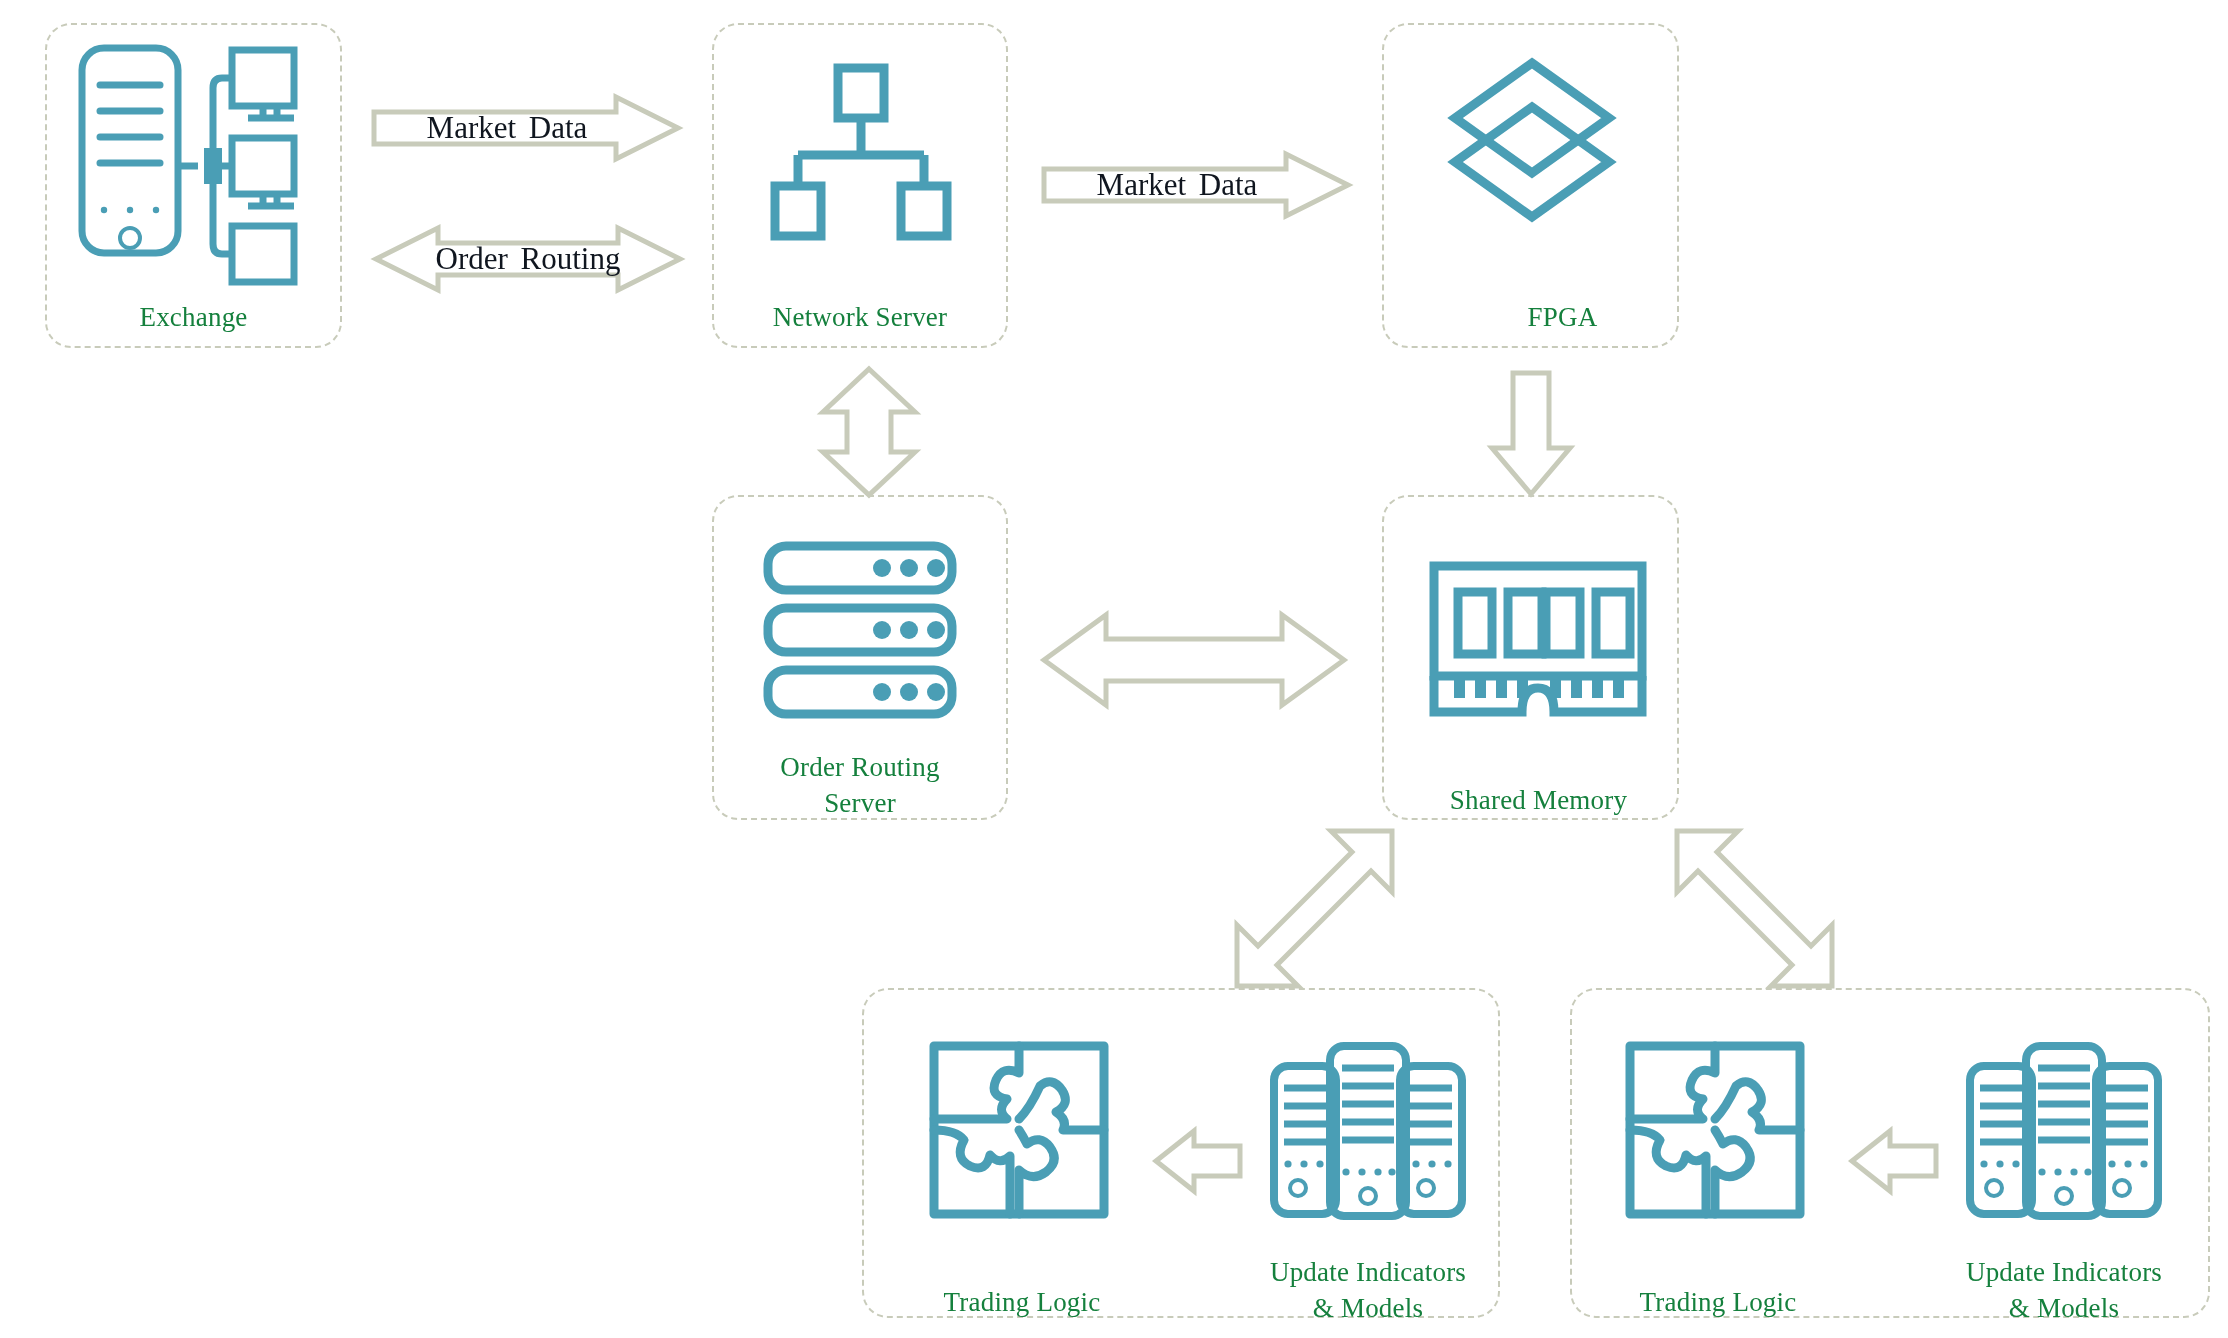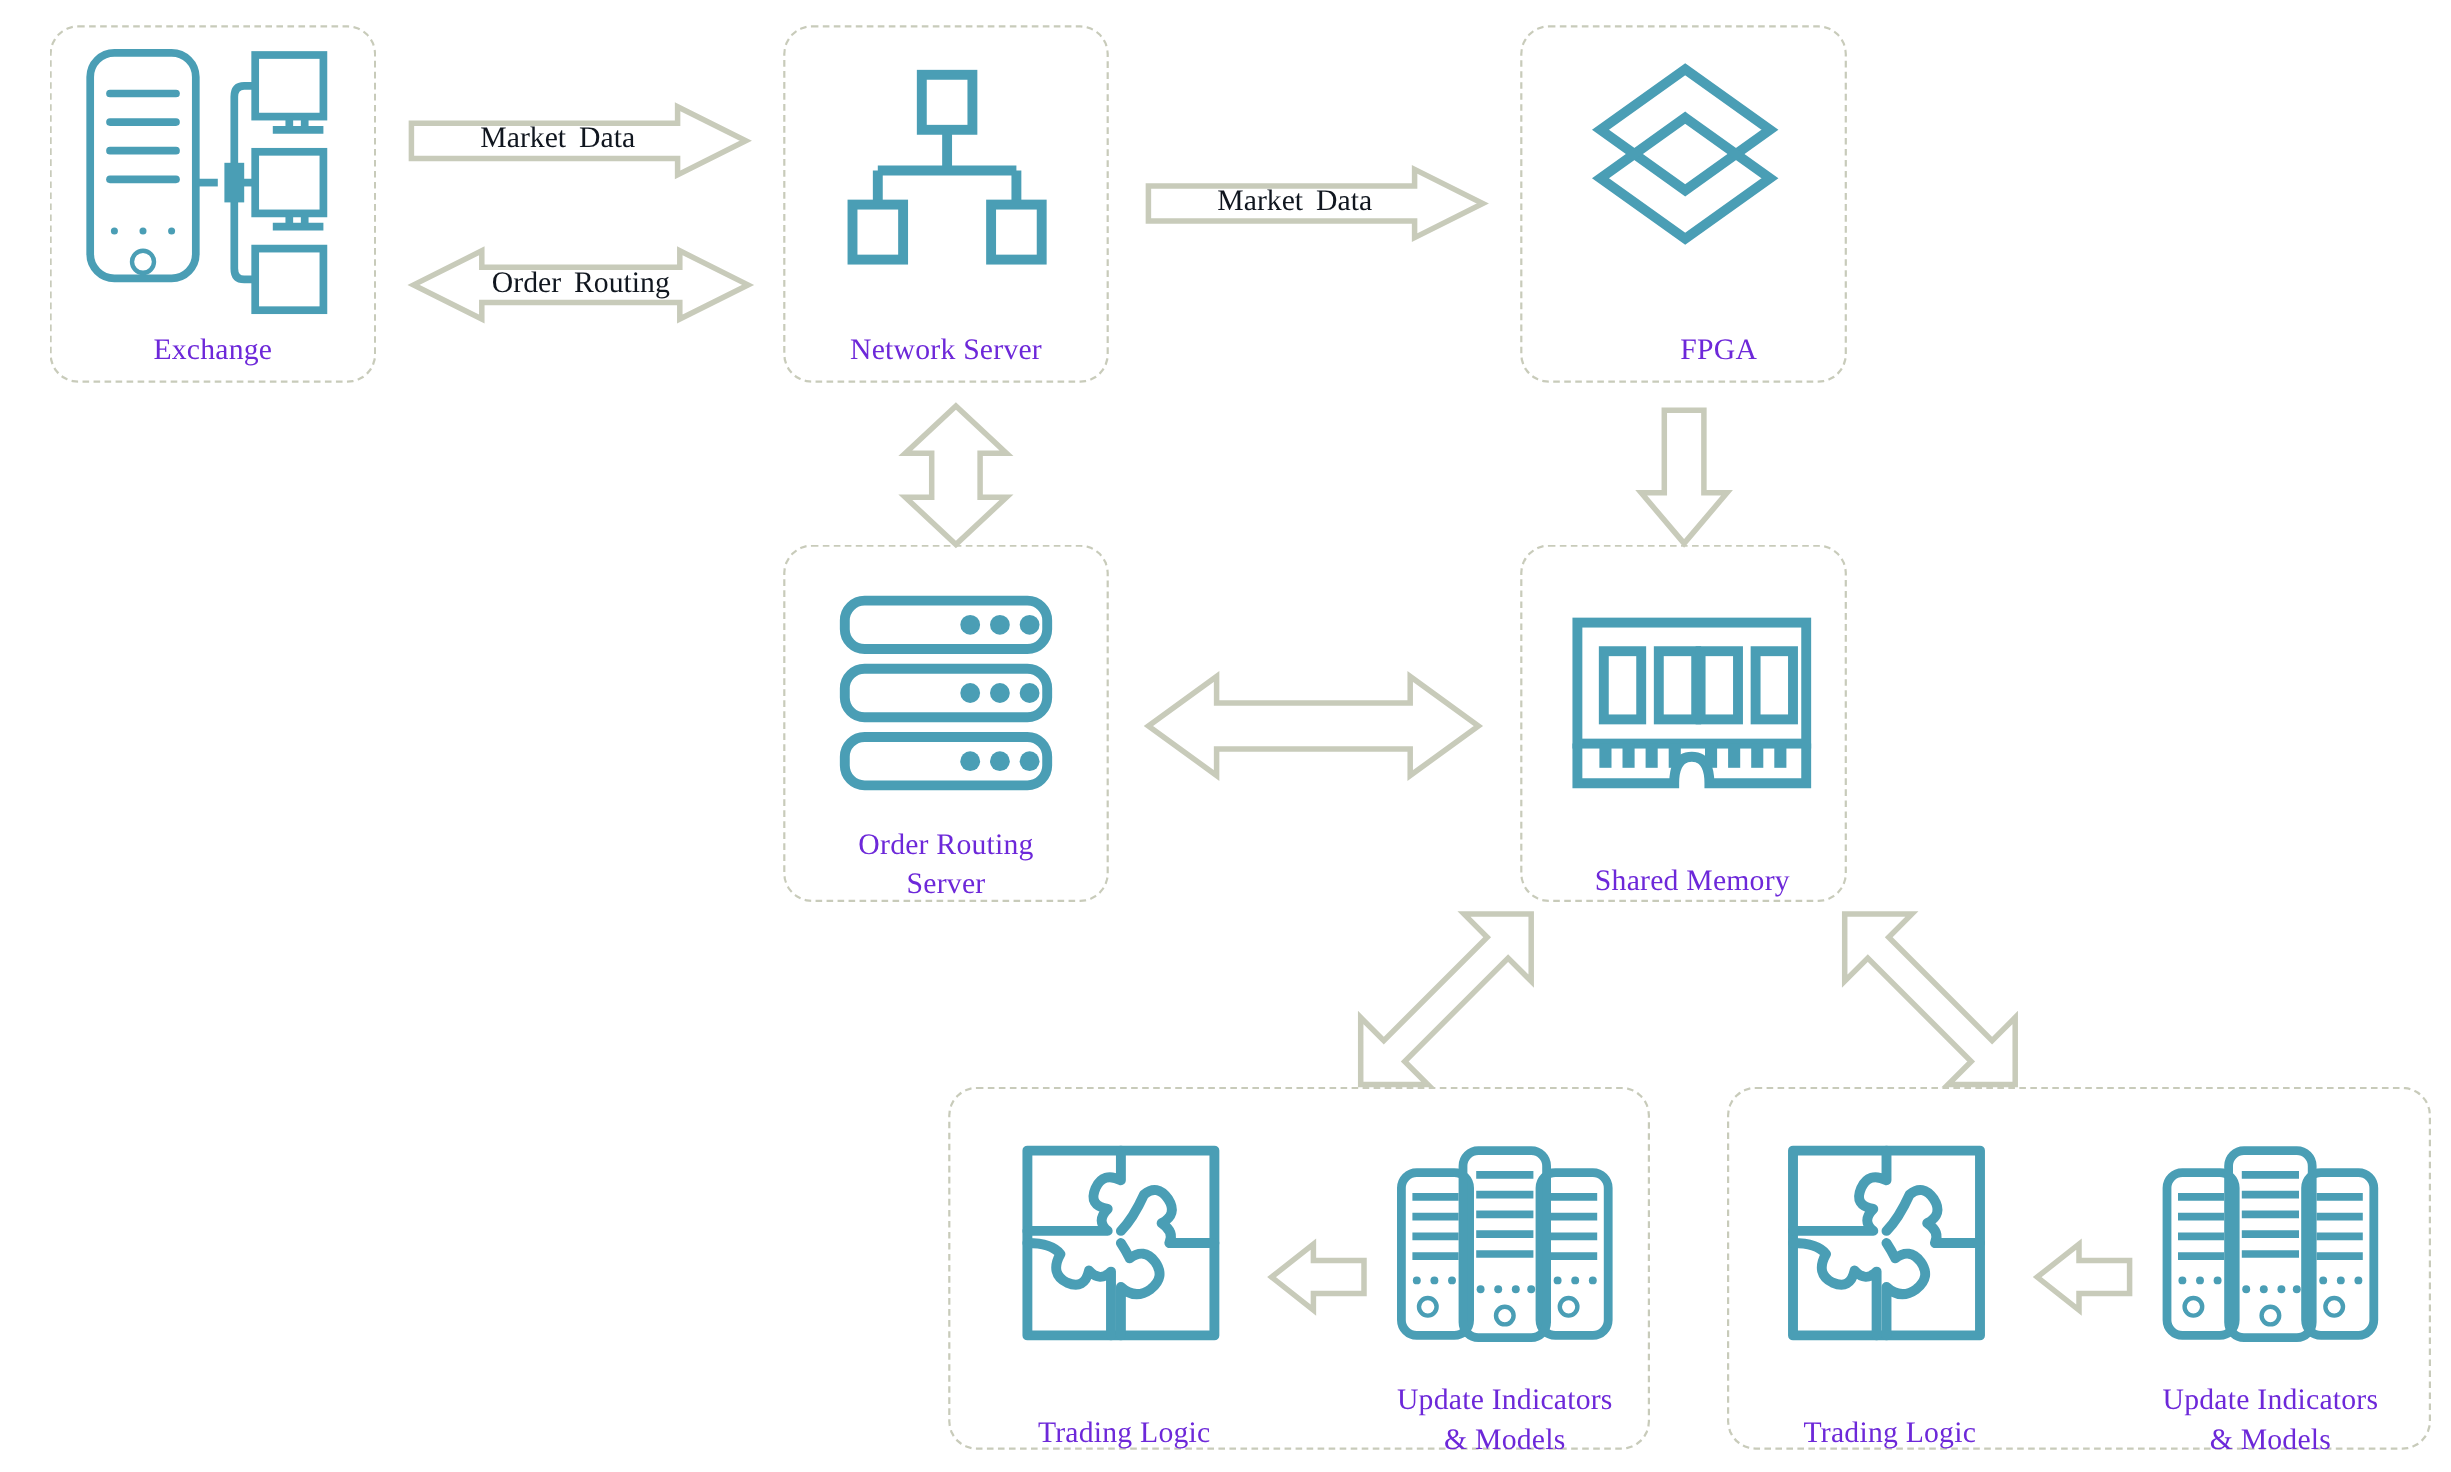--- a/index.html
+++ b/index.html
@@ -27,21 +27,21 @@
   .group-box {
     position: absolute;
     border: 2px dashed #c8cbba;
     border-radius: 26px;
     box-sizing: border-box;
     background: transparent;
   }
   .node-label {
     position: absolute;
     text-align: center;
-    color: #6d28d9;
+    color: #15803d;
     font-family: "Liberation Serif", "DejaVu Serif", serif;
     font-size: 27px;
     line-height: 1.32;
     letter-spacing: 0.2px;
     white-space: pre-line;
     left: 0;
     width: 100%;
   }
   .icon-holder {
     position: absolute;
@@ -50,21 +50,21 @@
     justify-content: center;
   }
   .flow-arrow {
     position: absolute;
   }
   .arrow-label {
     position: absolute;
     text-align: center;
     color: #10161f;
     font-family: "Liberation Serif", "DejaVu Serif", serif;
-    font-size: 27px;
+    font-size: 31px;
     word-spacing: 5px;
     white-space: nowrap;
   }
   svg { display: block; overflow: visible; }
 </style>
 </head>
 <body>
 
 <div id="canvas">
 

